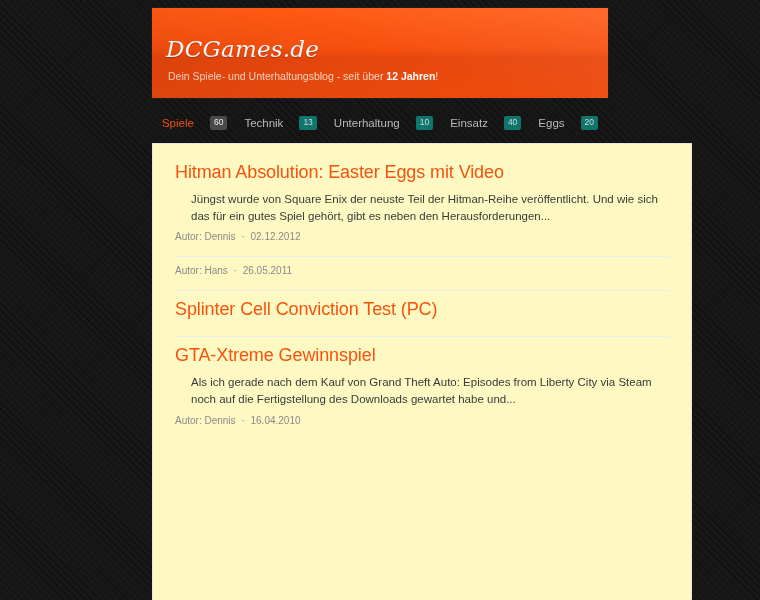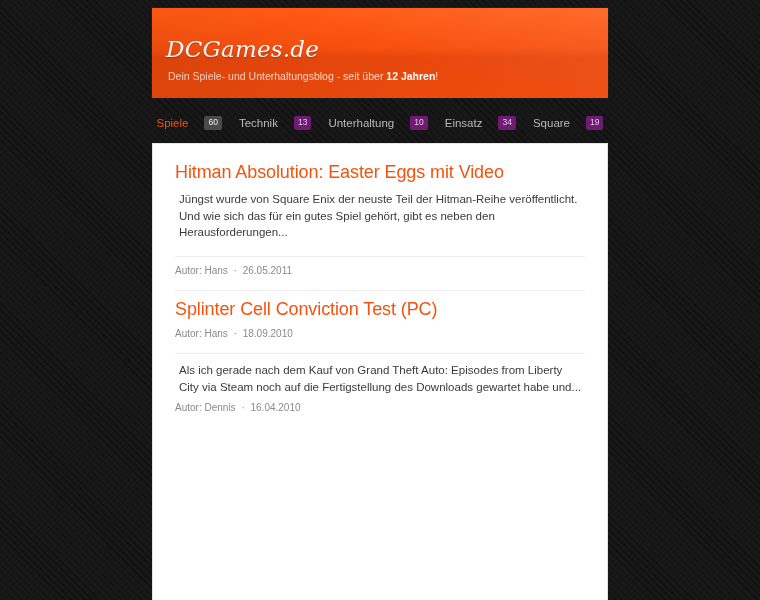--- a/index.html
+++ b/index.html
@@ -78,60 +78,60 @@
     align-items: center;
     gap: 16px;
     font-size: 11.5px;
     color: #cfcfcf;
     cursor: pointer;
   }
   .nav-item.active .nav-label { color: #f4530f; }
   .nav-label { color: #b9b9b9; }
   .nav-count {
     display: inline-block;
-    background: #701a75;
+    background: #0f766e;
     color: #d8d8d8;
     font-size: 8.5px;
     line-height: 11px;
     padding: 1px 4px 2px 4px;
     border-radius: 2px;
   }
   .nav-item.active .nav-count {
     background: #4a4a4a;
     color: #ededed;
   }
   
   .content {
     position: absolute;
     left: 152px;
     top: 143px;
-    width: 456px;
+    width: 540px;
     height: 457px;
-    background: #ffffff;
+    background: #fef9c3;
     border: 1px solid #e4e4e4;
     border-bottom: none;
     padding: 18px 22px 0 22px;
     overflow: hidden;
   }
   .post {
     padding-bottom: 8px;
     margin-bottom: 8px;
     border-bottom: 1px solid #ececec;
   }
   .post:last-child { border-bottom: none; }
   .post-title {
     margin: 0 0 8px 0;
     font-size: 18px;
     font-weight: normal;
     color: #f4530f;
     letter-spacing: -0.1px;
     cursor: pointer;
   }
   .post-excerpt {
-    margin: 0 0 7px 4px;
+    margin: 0 0 7px 16px;
     font-size: 11.5px;
     line-height: 1.45;
     color: #3a3a3a;
   }
   .post-meta {
     font-size: 10px;
     color: #8a8a8a;
     padding-bottom: 6px;
   }
   .post-meta .sep { padding: 0 3px; }
@@ -154,53 +154,54 @@
     <div class="nav-item">
       <span class="nav-label">Technik</span>
       <span class="nav-count">13</span>
     </div>
     <div class="nav-item">
       <span class="nav-label">Unterhaltung</span>
       <span class="nav-count">10</span>
     </div>
     <div class="nav-item">
       <span class="nav-label">Einsatz</span>
-      <span class="nav-count">34</span>
-    </div>
-    <div class="nav-item">
-      <span class="nav-label">Square</span>
-      <span class="nav-count">19</span>
+      <span class="nav-count">40</span>
+    </div>
+    <div class="nav-item">
+      <span class="nav-label">Eggs</span>
+      <span class="nav-count">20</span>
     </div>
   </div>
 
   <div class="content">
 
     <div class="post">
       <h2 class="post-title">Hitman Absolution: Easter Eggs mit Video</h2>
       <p class="post-excerpt">Jüngst wurde von Square Enix der neuste Teil der Hitman-Reihe veröffentlicht. Und wie sich das für ein gutes Spiel gehört, gibt es neben den Herausforderungen...</p>
+      <div class="post-meta">
+        <span>Autor: Dennis</span>
+        <span class="sep">·</span>
+        <span>02.12.2012</span>
+      </div>
     </div>
 
     <div class="post">
       <div class="post-meta">
         <span>Autor: Hans</span>
         <span class="sep">·</span>
         <span>26.05.2011</span>
       </div>
     </div>
 
     <div class="post">
       <h2 class="post-title">Splinter Cell Conviction Test (PC)</h2>
-      <div class="post-meta">
-        <span>Autor: Hans</span>
-        <span class="sep">·</span>
-        <span>18.09.2010</span>
-      </div>
-    </div>
-
-    <div class="post">
+    </div>
+
+    <div class="post">
+      <h2 class="post-title">GTA-Xtreme Gewinnspiel</h2>
       <p class="post-excerpt">Als ich gerade nach dem Kauf von Grand Theft Auto: Episodes from Liberty City via Steam noch auf die Fertigstellung des Downloads gewartet habe und...</p>
       <div class="post-meta">
         <span>Autor: Dennis</span>
         <span class="sep">·</span>
         <span>16.04.2010</span>
       </div>
     </div>
 
   </div>
 </div>

